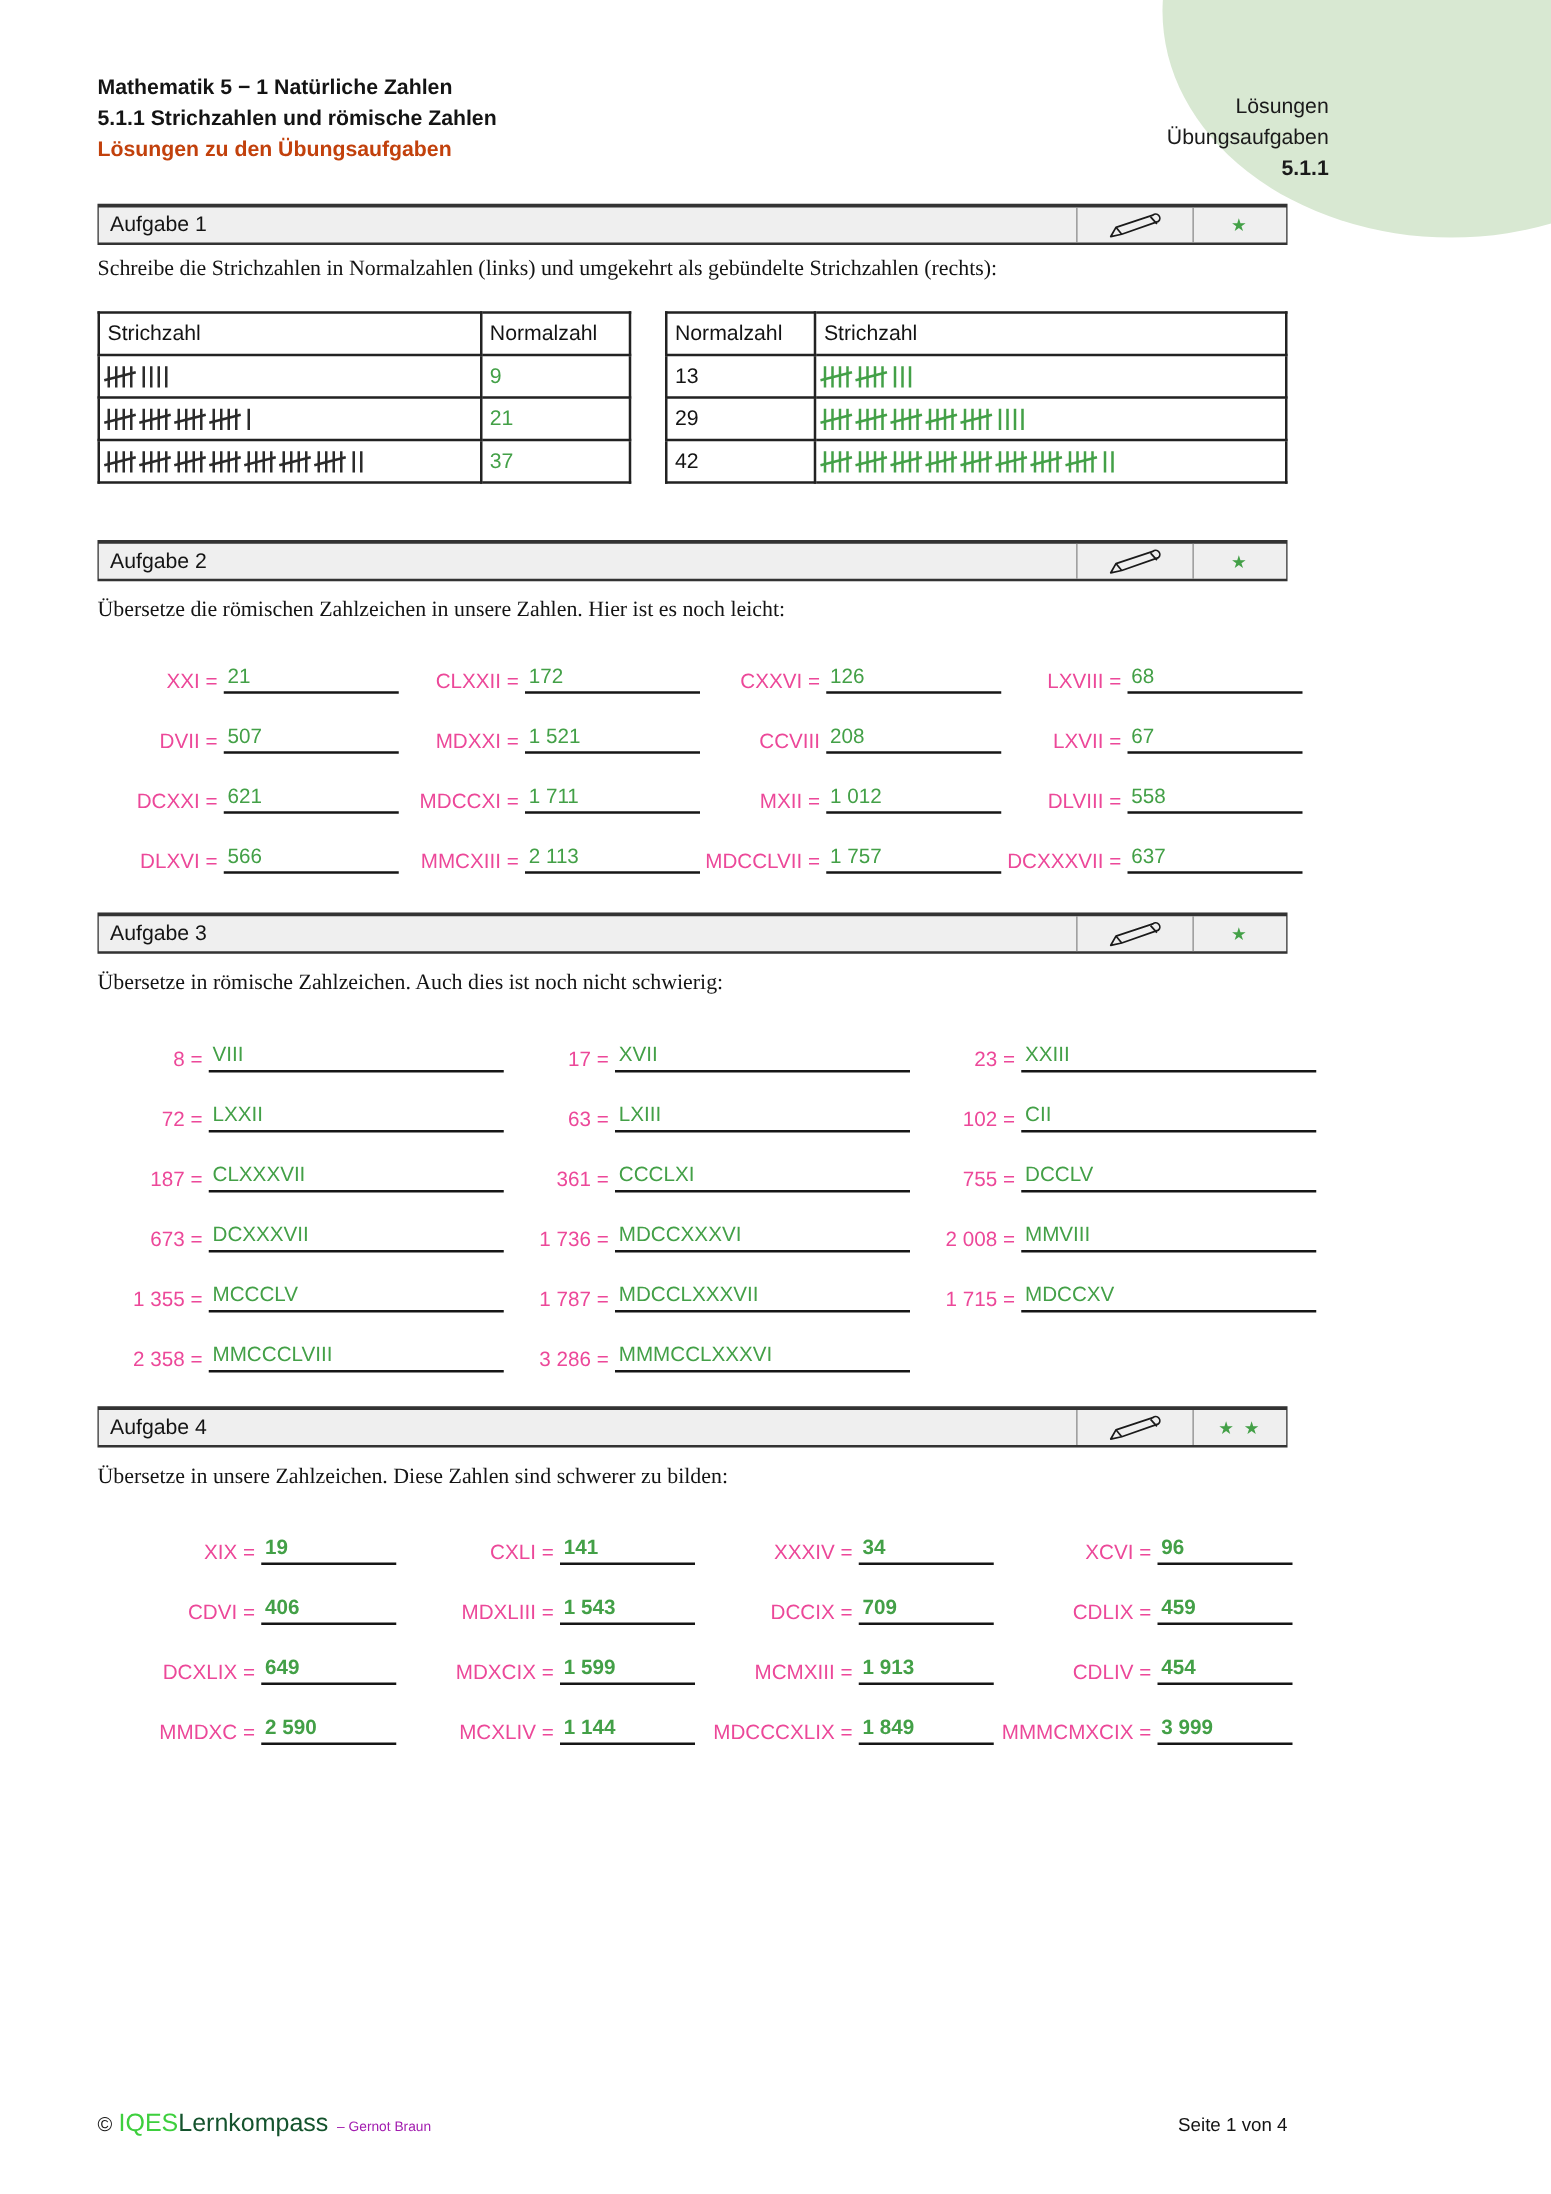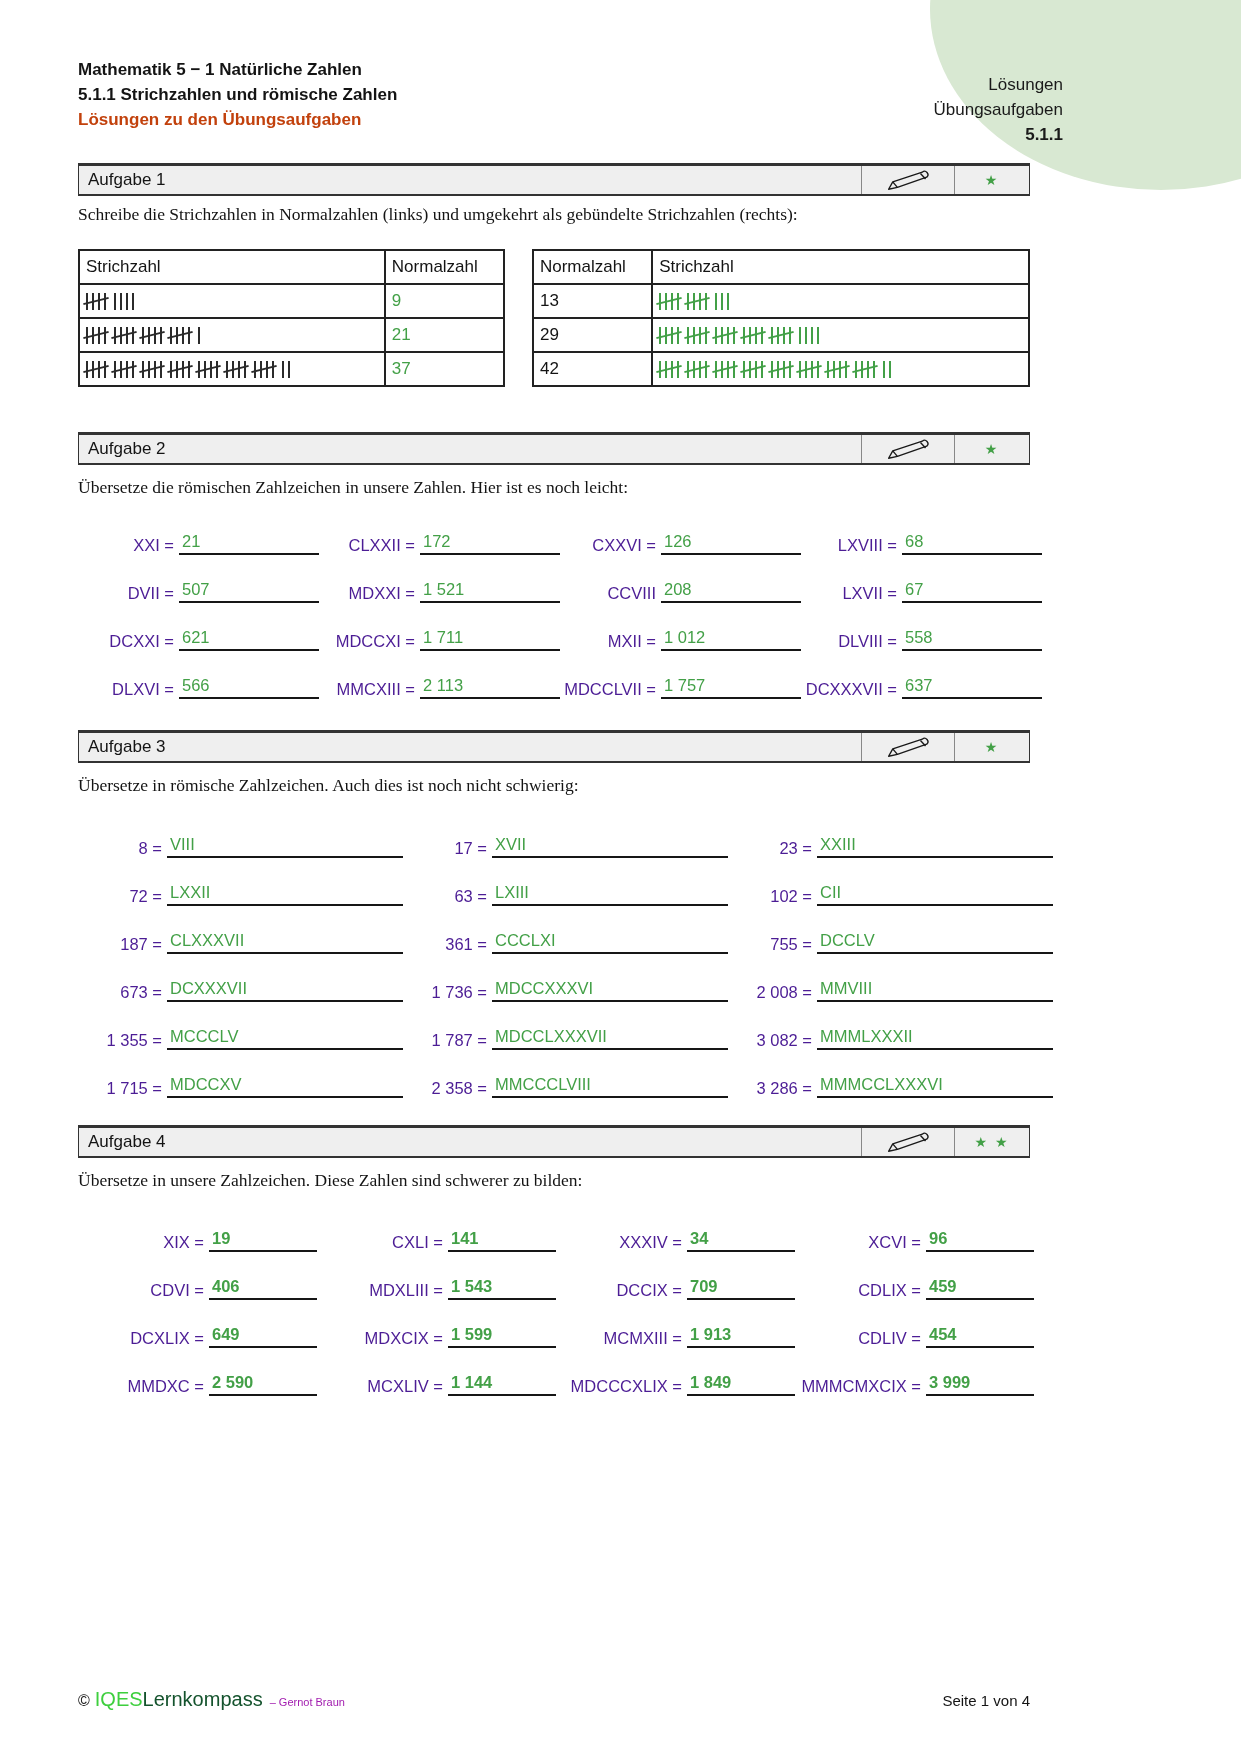--- a/index.html
+++ b/index.html
@@ -48,21 +48,21 @@
   .tbar{width:2px;height:17px;background:currentColor;display:inline-block;}
   .tstrike{position:absolute;left:-3px;top:7px;width:26px;height:2px;background:currentColor;
         transform:rotate(-14deg);}
 
   
   .ex-grid{position:absolute;left:78px;width:952px;display:grid;}
   #grid2{top:513px;grid-template-columns:repeat(4,1fr);grid-auto-rows:48px;}
   #grid3{top:816px;grid-template-columns:repeat(3,1fr);grid-auto-rows:48px;}
   #grid4{top:1210px;grid-template-columns:repeat(4,1fr);grid-auto-rows:48px;}
   .ex-cell{display:flex;align-items:flex-end;padding-bottom:6px;box-sizing:border-box;}
-  .ex-label{font-size:16.5px;text-align:right;white-space:pre;padding-right:5px;color:#4c1d95;margin-top:40px;}
+  .ex-label{font-size:16.5px;text-align:right;white-space:pre;padding-right:5px;color:#ec4899;margin-top:40px;}
   .ex-line{border-bottom:2px solid #161616;color:#43a047;font-size:16.5px;
         padding:0 2px 2px 3px;box-sizing:border-box;white-space:pre;}
   #grid2 .ex-label{width:96px;}  #grid2 .ex-line{width:140px;}
   #grid3 .ex-label{width:84px;}  #grid3 .ex-line{width:236px;}
   #grid4 .ex-label{width:126px;} #grid4 .ex-line{width:108px;font-weight:bold;}
 
   
   .footer{position:absolute;left:78px;top:1688px;width:952px;display:flex;align-items:baseline;}
   .footer .copy{font-size:16px;margin-right:5px;}
   .brand-iqes{color:#3ecf3e;font-size:20px;}
@@ -519,24 +519,20 @@
       </div>
       <div class="ex-cell">
         <span class="ex-label">1 355 =</span>
         <span class="ex-line">MCCCLV</span>
       </div>
       <div class="ex-cell">
         <span class="ex-label">1 787 =</span>
         <span class="ex-line">MDCCLXXXVII</span>
       </div>
       <div class="ex-cell">
-        <span class="ex-label">3 082 =</span>
-        <span class="ex-line">MMMLXXXII</span>
-      </div>
-      <div class="ex-cell">
         <span class="ex-label">1 715 =</span>
         <span class="ex-line">MDCCXV</span>
       </div>
       <div class="ex-cell">
         <span class="ex-label">2 358 =</span>
         <span class="ex-line">MMCCCLVIII</span>
       </div>
       <div class="ex-cell">
         <span class="ex-label">3 286 =</span>
         <span class="ex-line">MMMCCLXXXVI</span>

